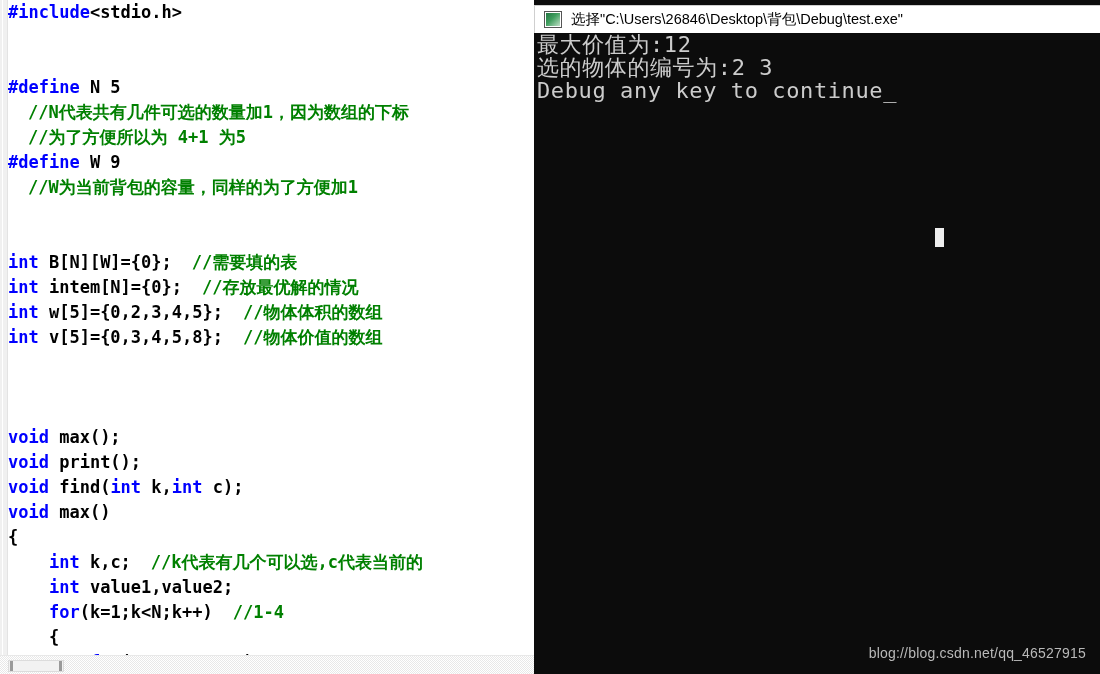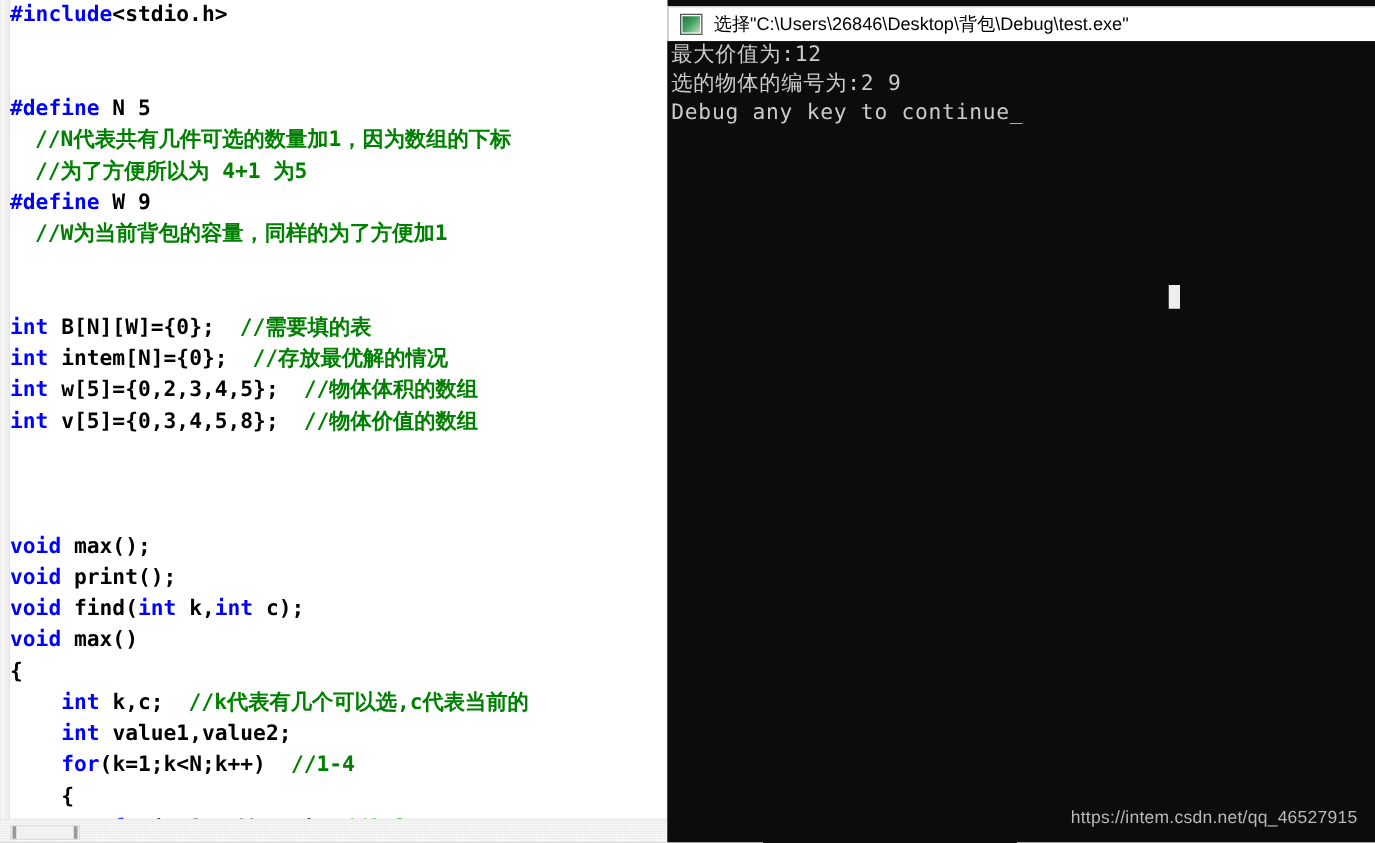--- a/index.html
+++ b/index.html
@@ -134,21 +134,21 @@
     left: 0;
     top: 33px;
     width: 566px;
     height: 641px;
     background: #0c0c0c;
     overflow: hidden;
   }
   .console-line {
     color: #cccccc;
     font-family: "DejaVu Sans Mono", monospace;
-    font-size: 17px;
+    font-size: 22px;
     line-height: 23px;
     white-space: pre;
     padding-left: 3px;
     letter-spacing: 0.6px;
   }
   #console-cursor-block {
     position: absolute;
     left: 401px;
     top: 195px;
     width: 9px;
@@ -186,23 +186,23 @@
 
   <div id="console-window">
 
     <div id="console-titlebar">
       <div id="console-icon"></div>
       <div id="console-title-text">选择"C:\Users\26846\Desktop\背包\Debug\test.exe"</div>
     </div>
 
     <div id="console-body">
       <div class="console-line">最大价值为:12</div>
-      <div class="console-line">选的物体的编号为:2 9</div>
+      <div class="console-line">选的物体的编号为:2 3</div>
       <div class="console-line">Debug any key to continue_</div>
 
       <div id="console-cursor-block"></div>
 
-      <div id="csdn-watermark">https://intem.csdn.net/qq_46527915</div>
+      <div id="csdn-watermark">blog://blog.csdn.net/qq_46527915</div>
     </div>
 
   </div>
 
 </div>
 
 </body></html>

